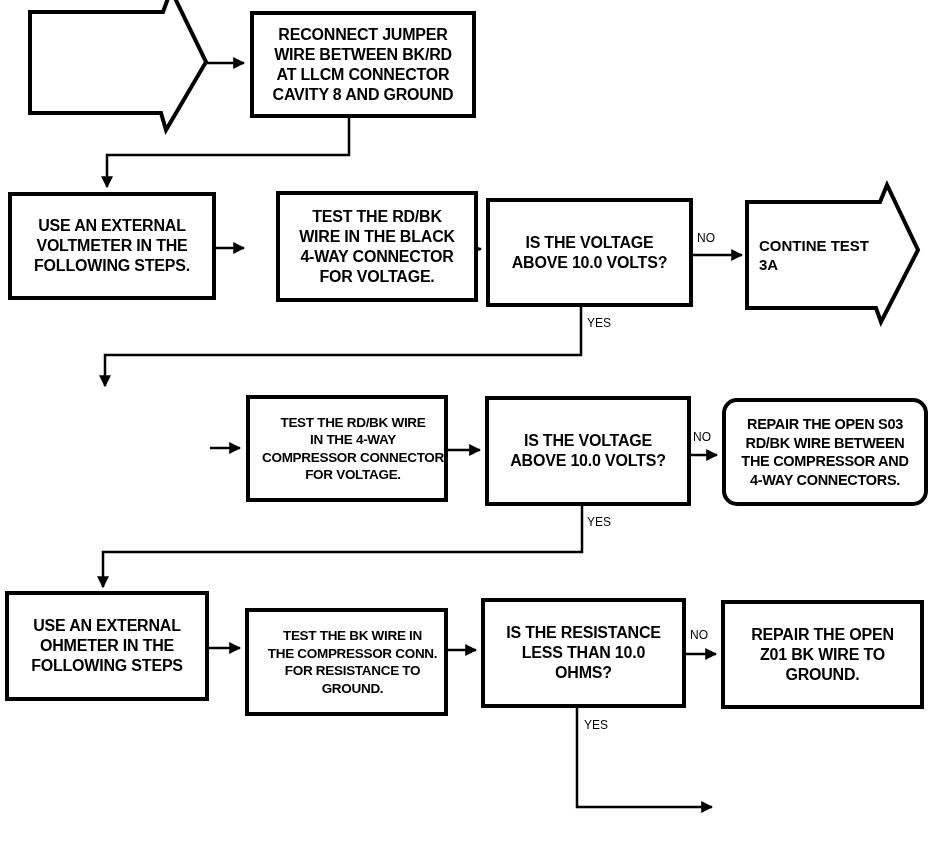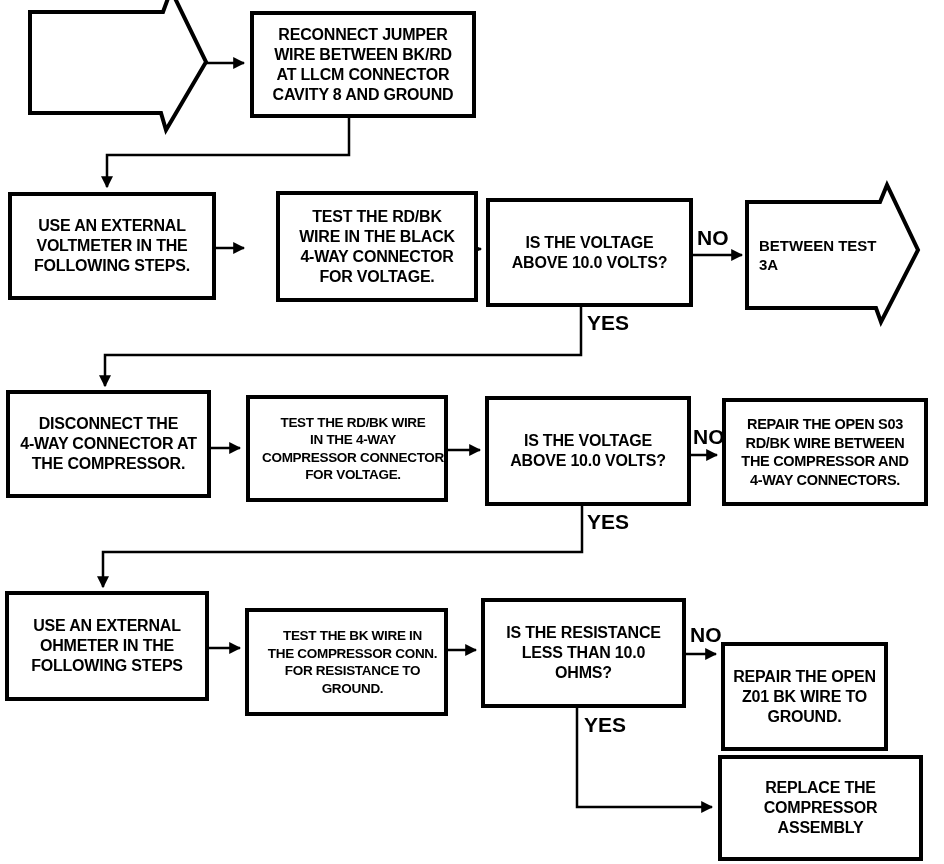--- a/index.html
+++ b/index.html
@@ -28,25 +28,25 @@
     display:flex;align-items:center;justify-content:center;
     text-align:center;
     font-weight:bold;
     white-space:pre;
     background:transparent;
   }
   .shape-text.left{justify-content:flex-start;text-align:left;padding-left:10px;}
   .fs16{font-size:16px;line-height:20px;}
   .fs15{font-size:15px;line-height:19px;}
   .fs14{font-size:13.5px;line-height:17.5px;letter-spacing:-0.3px;padding-left:12px;}
-  .fs14e{font-size:14.5px;line-height:18.5px;letter-spacing:-0.3px;}
+  .fs14e{font-size:14.5px;line-height:18.5px;letter-spacing:-0.3px;border-radius:15px;}
   .edge-label{
     position:absolute;
-    font-weight:bold;
-    font-size:21px;line-height:18px;
+    font-weight:normal;
+    font-size:12px;line-height:18px;
     white-space:pre;
   }
 </style>
 </head>
 <body>
 
 <div class="canvas">
 
   <svg class="wires" width="944" height="864" viewBox="0 0 944 864">
     <defs>
@@ -67,43 +67,40 @@
     <line x1="210" y1="448" x2="240" y2="448" stroke="#000" stroke-width="2.5" marker-end="url(#ah)"></line>
     <line x1="447" y1="450" x2="480" y2="450" stroke="#000" stroke-width="2.5" marker-end="url(#ah)"></line>
     <line x1="690" y1="455" x2="717" y2="455" stroke="#000" stroke-width="2.5" marker-end="url(#ah)"></line>
     <polyline points="582,505 582,552 103,552 103,587" fill="none" stroke="#000" stroke-width="2.5" marker-end="url(#ah)"></polyline>
     <line x1="208" y1="648" x2="240" y2="648" stroke="#000" stroke-width="2.5" marker-end="url(#ah)"></line>
     <line x1="447" y1="650" x2="476" y2="650" stroke="#000" stroke-width="2.5" marker-end="url(#ah)"></line>
     <line x1="685" y1="654" x2="716" y2="654" stroke="#000" stroke-width="2.5" marker-end="url(#ah)"></line>
     <polyline points="577,707 577,807 712,807" fill="none" stroke="#000" stroke-width="2.5" marker-end="url(#ah)"></polyline>
   </svg>
 
-  <div class="shape-text fs15 left" style="left:749px;top:202px;width:126px;height:106px;">BETWEEN TEST
+  <div class="shape-text fs15 left" style="left:749px;top:202px;width:126px;height:106px;">CONTINE TEST
 3A</div>
 
   <div class="box fs16" style="left:250px;top:11px;width:226px;height:107px;">RECONNECT JUMPER
 WIRE BETWEEN BK/RD
 AT LLCM CONNECTOR
 CAVITY 8 AND GROUND</div>
 
   <div class="box fs16" style="left:8px;top:192px;width:208px;height:108px;">USE AN EXTERNAL
 VOLTMETER IN THE
 FOLLOWING STEPS.</div>
 
   <div class="box fs16" style="left:250px;top:191px;width:202px;height:111px;margin-left:26px;">TEST THE RD/BK
 WIRE IN THE BLACK
 4-WAY CONNECTOR
 FOR VOLTAGE.</div>
 
   <div class="box fs16" style="left:486px;top:198px;width:207px;height:109px;">IS THE VOLTAGE
 ABOVE 10.0 VOLTS?</div>
 
-  <div class="box fs16" style="left:6px;top:390px;width:205px;height:108px;">DISCONNECT THE
-4-WAY CONNECTOR AT
-THE COMPRESSOR.</div>
 
   <div class="box fs14" style="left:246px;top:395px;width:202px;height:107px;">TEST THE RD/BK WIRE
 IN THE 4-WAY
 COMPRESSOR CONNECTOR
 FOR VOLTAGE.</div>
 
   <div class="box fs16" style="left:485px;top:396px;width:206px;height:110px;">IS THE VOLTAGE
 ABOVE 10.0 VOLTS?</div>
 
   <div class="box fs14e" style="left:722px;top:398px;width:206px;height:108px;">REPAIR THE OPEN S03
@@ -117,27 +114,24 @@
 
   <div class="box fs14" style="left:245px;top:596px;width:203px;height:108px;margin-top:12px;">TEST THE BK WIRE IN
 THE COMPRESSOR CONN.
 FOR RESISTANCE TO
 GROUND.</div>
 
   <div class="box fs16" style="left:481px;top:598px;width:205px;height:110px;">IS THE RESISTANCE
 LESS THAN 10.0
 OHMS?</div>
 
-  <div class="box fs16" style="left:721px;top:600px;width:167px;height:109px;margin-top:42px;">REPAIR THE OPEN
+  <div class="box fs16" style="left:721px;top:600px;width:203px;height:109px;">REPAIR THE OPEN
 Z01 BK WIRE TO
 GROUND.</div>
 
-  <div class="box fs16" style="left:718px;top:755px;width:205px;height:106px;">REPLACE THE
-COMPRESSOR
-ASSEMBLY</div>
 
   <div class="edge-label" style="left:697px;top:229px;">NO</div>
   <div class="edge-label" style="left:587px;top:314px;">YES</div>
   <div class="edge-label" style="left:693px;top:428px;">NO</div>
   <div class="edge-label" style="left:587px;top:513px;">YES</div>
   <div class="edge-label" style="left:690px;top:626px;">NO</div>
   <div class="edge-label" style="left:584px;top:716px;">YES</div>
 
 </div>
 

